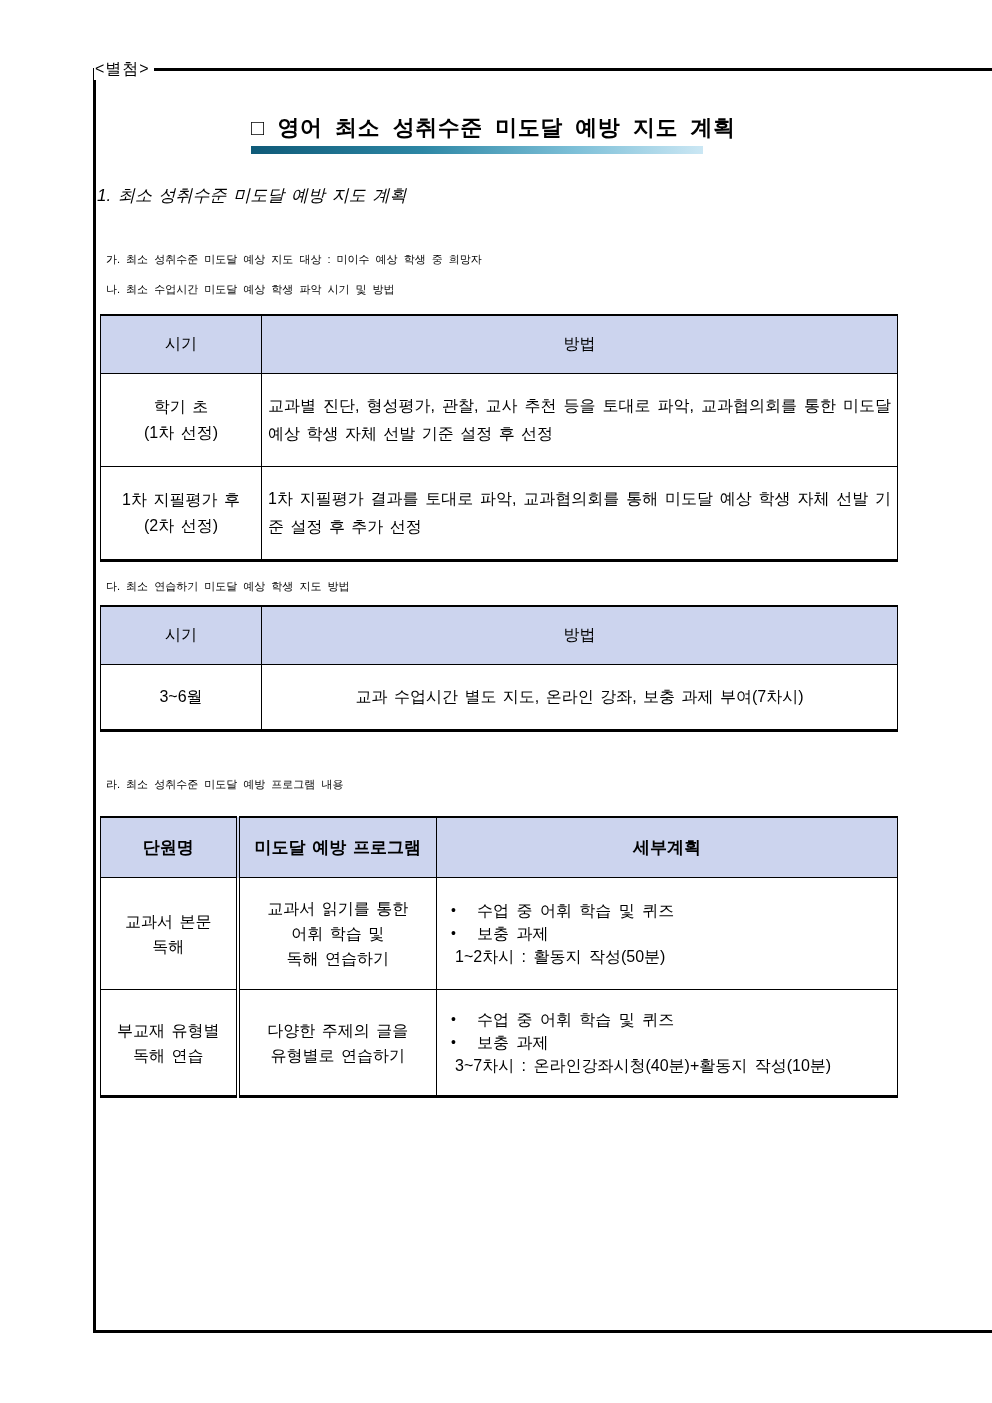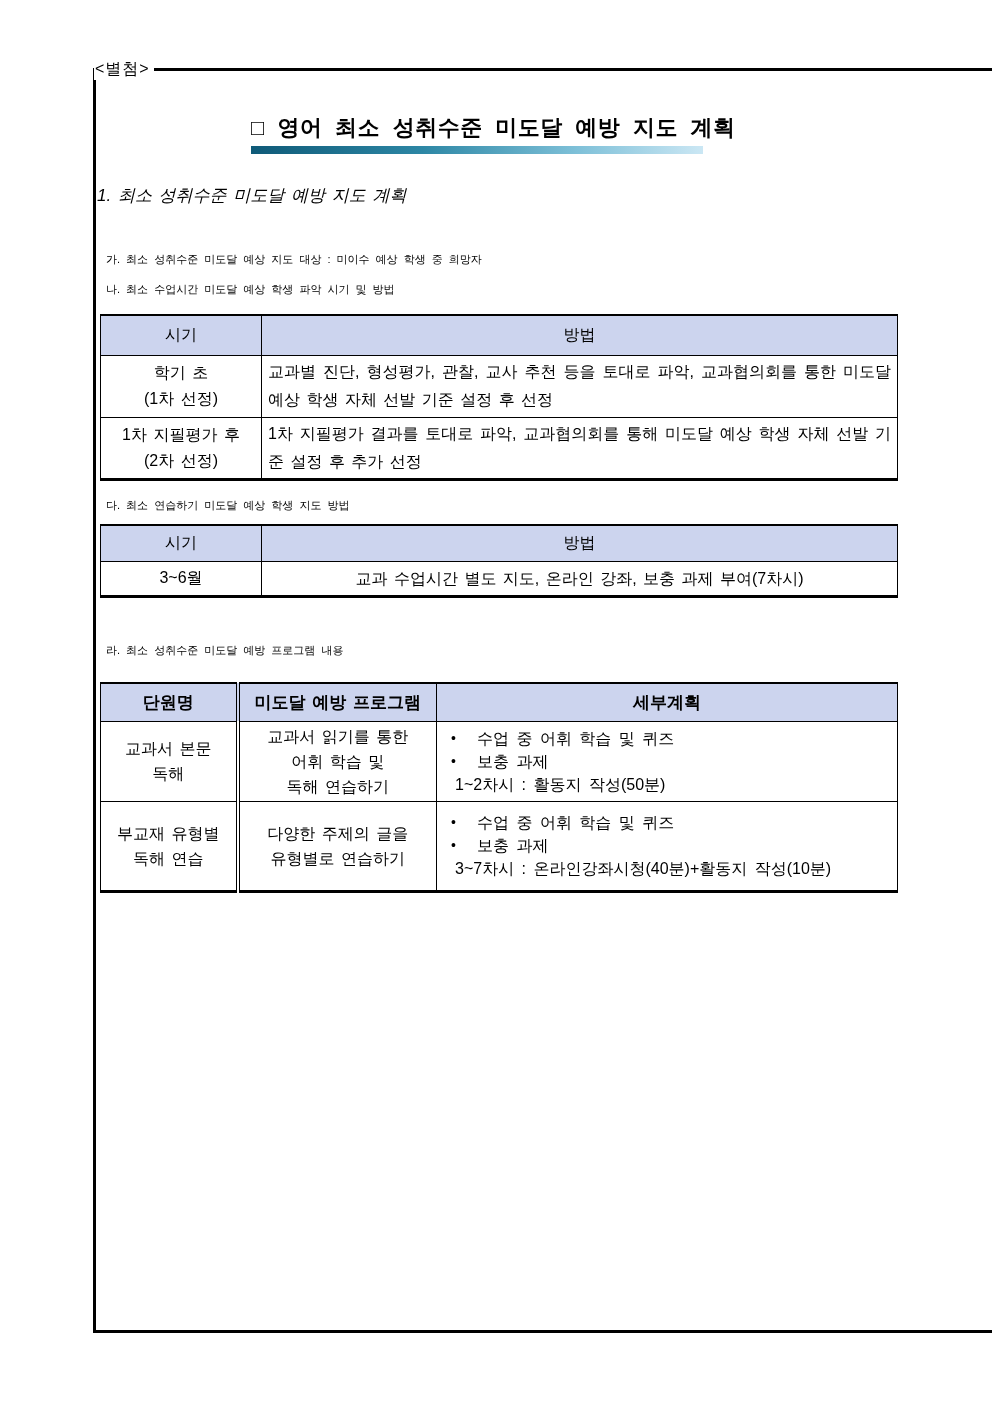--- a/index.html
+++ b/index.html
@@ -67,21 +67,21 @@
     margin-left:4px;
     width:798px;
     border-collapse:collapse;
     table-layout:fixed;
     border-top:2px solid #000;
     border-bottom:3px solid #000;
     font-size:16px;
   }
   table.t th,table.t td{
     border:1px solid #000;
-    padding:0 6px;
+    padding:18px 6px;
     vertical-align:middle;
     word-spacing:2px;
   }
   table.t th{
     background:#ccd4ee;
     font-weight:400;
     text-align:center;
   }
   .t1{margin-top:14px;}
   .t1 thead tr{height:40px;}

